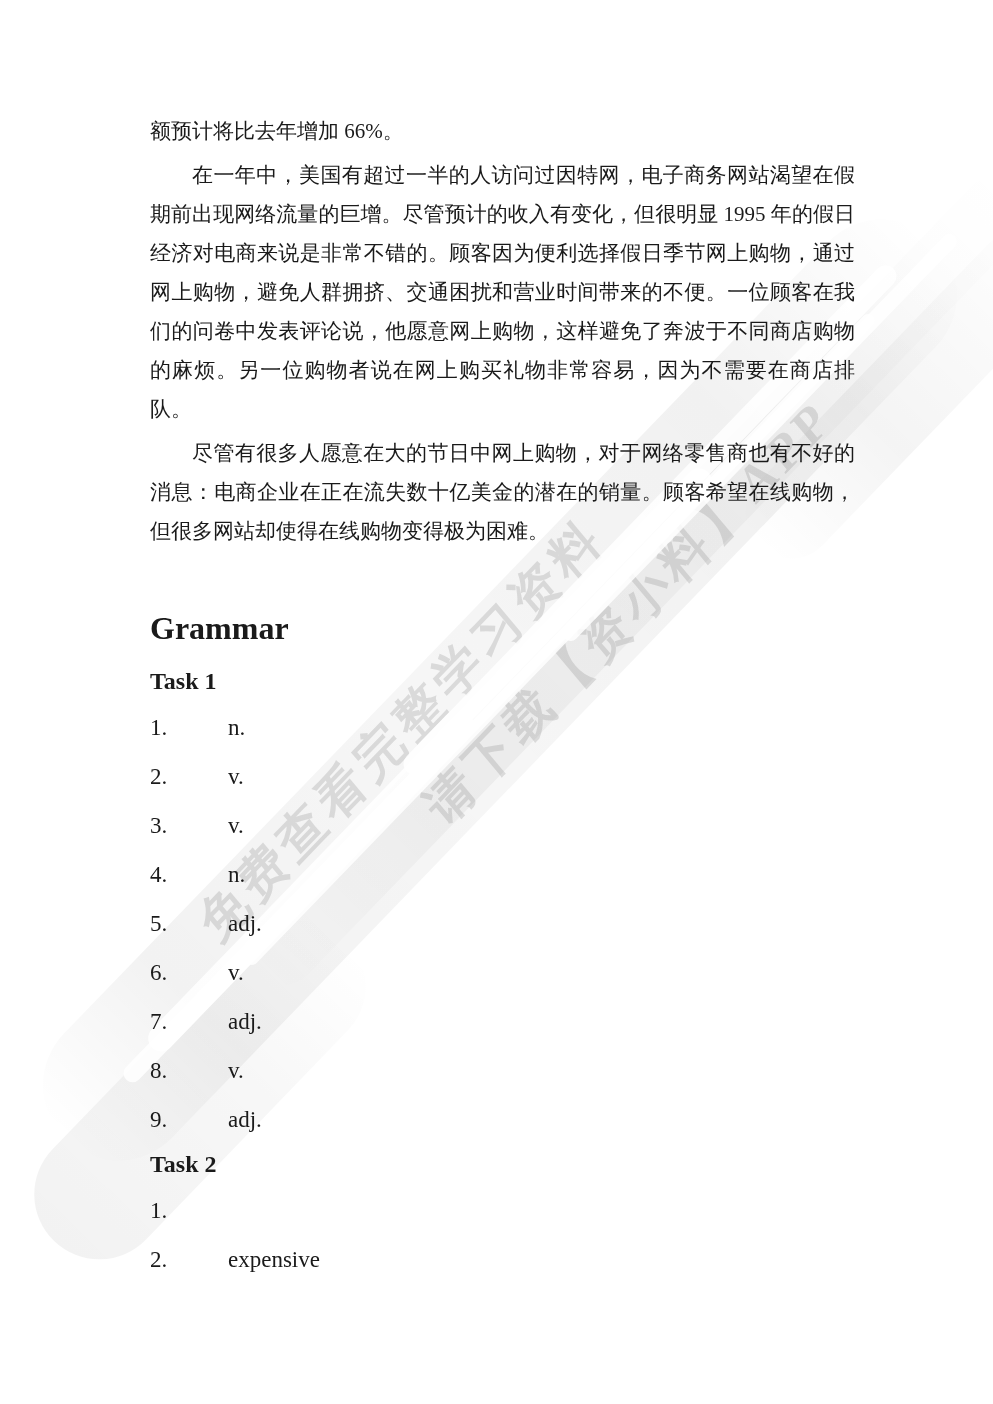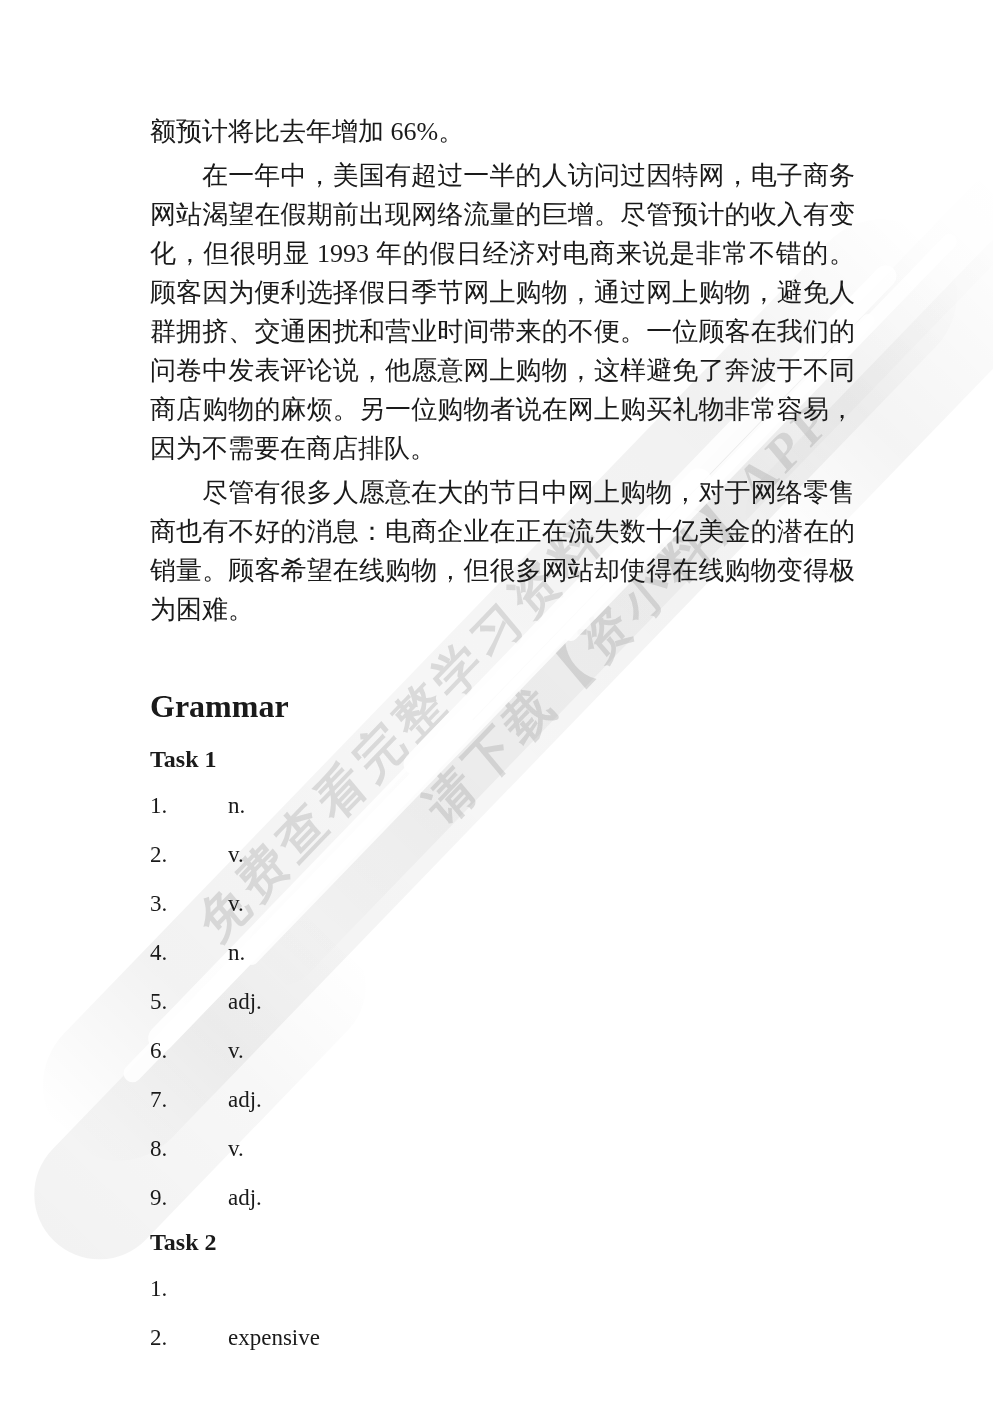--- a/index.html
+++ b/index.html
@@ -53,21 +53,21 @@
 
   
   .content {
     position: absolute;
     left: 150px;
     top: 112px;
     width: 705px;
     z-index: 3;
   }
   .para {
-    font-size: 26px;
+    font-size: 21px;
     line-height: 39px;
     text-align: justify;
     margin: 0 0 5px 0;
   }
   .para.indent { text-indent: 2em; }
 
   .grammar-heading {
     margin-top: 62px;
     font-size: 32px;
     line-height: 30px;
@@ -106,21 +106,21 @@
 
   <div class="streak streak1"></div>
   <div class="streak streak2"></div>
   <div class="streak streak3"></div>
   <div class="streak streak4"></div>
   <div class="streak streak5"></div>
 
   <div class="content">
 
     <p class="para">额预计将比去年增加 66%。</p>
-    <p class="para indent">在一年中，美国有超过一半的人访问过因特网，电子商务网站渴望在假期前出现网络流量的巨增。尽管预计的收入有变化，但很明显 1993 年的假日经济对电商来说是非常不错的。顾客因为便利选择假日季节网上购物，通过网上购物，避免人群拥挤、交通困扰和营业时间带来的不便。一位顾客在我们的问卷中发表评论说，他愿意网上购物，这样避免了奔波于不同商店购物的麻烦。另一位购物者说在网上购买礼物非常容易，因为不需要在商店排队。</p>
+    <p class="para indent">在一年中，美国有超过一半的人访问过因特网，电子商务网站渴望在假期前出现网络流量的巨增。尽管预计的收入有变化，但很明显 1995 年的假日经济对电商来说是非常不错的。顾客因为便利选择假日季节网上购物，通过网上购物，避免人群拥挤、交通困扰和营业时间带来的不便。一位顾客在我们的问卷中发表评论说，他愿意网上购物，这样避免了奔波于不同商店购物的麻烦。另一位购物者说在网上购买礼物非常容易，因为不需要在商店排队。</p>
     <p class="para indent">尽管有很多人愿意在大的节日中网上购物，对于网络零售商也有不好的消息：电商企业在正在流失数十亿美金的潜在的销量。顾客希望在线购物，但很多网站却使得在线购物变得极为困难。</p>
 
     <div class="grammar-heading">Grammar</div>
 
     <div class="task-title">Task 1</div>
 
     <div class="answer-list">
       <div class="answer-row">
         <span class="answer-num">1.</span>
         <span class="answer-text">n.</span>

